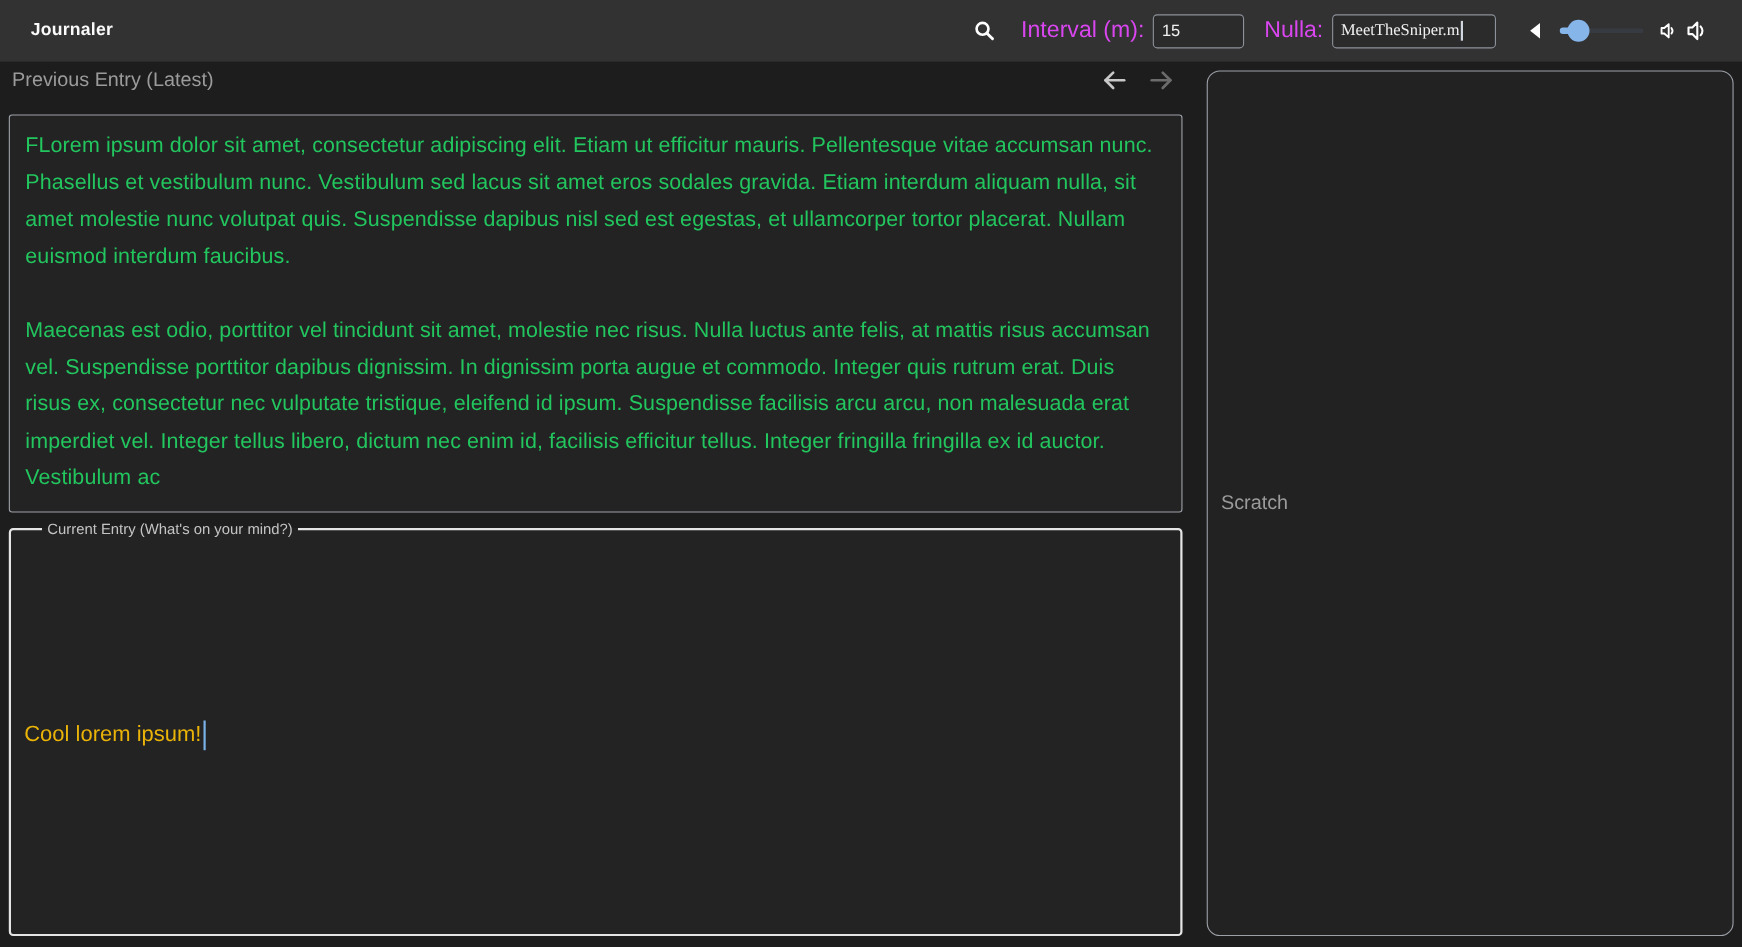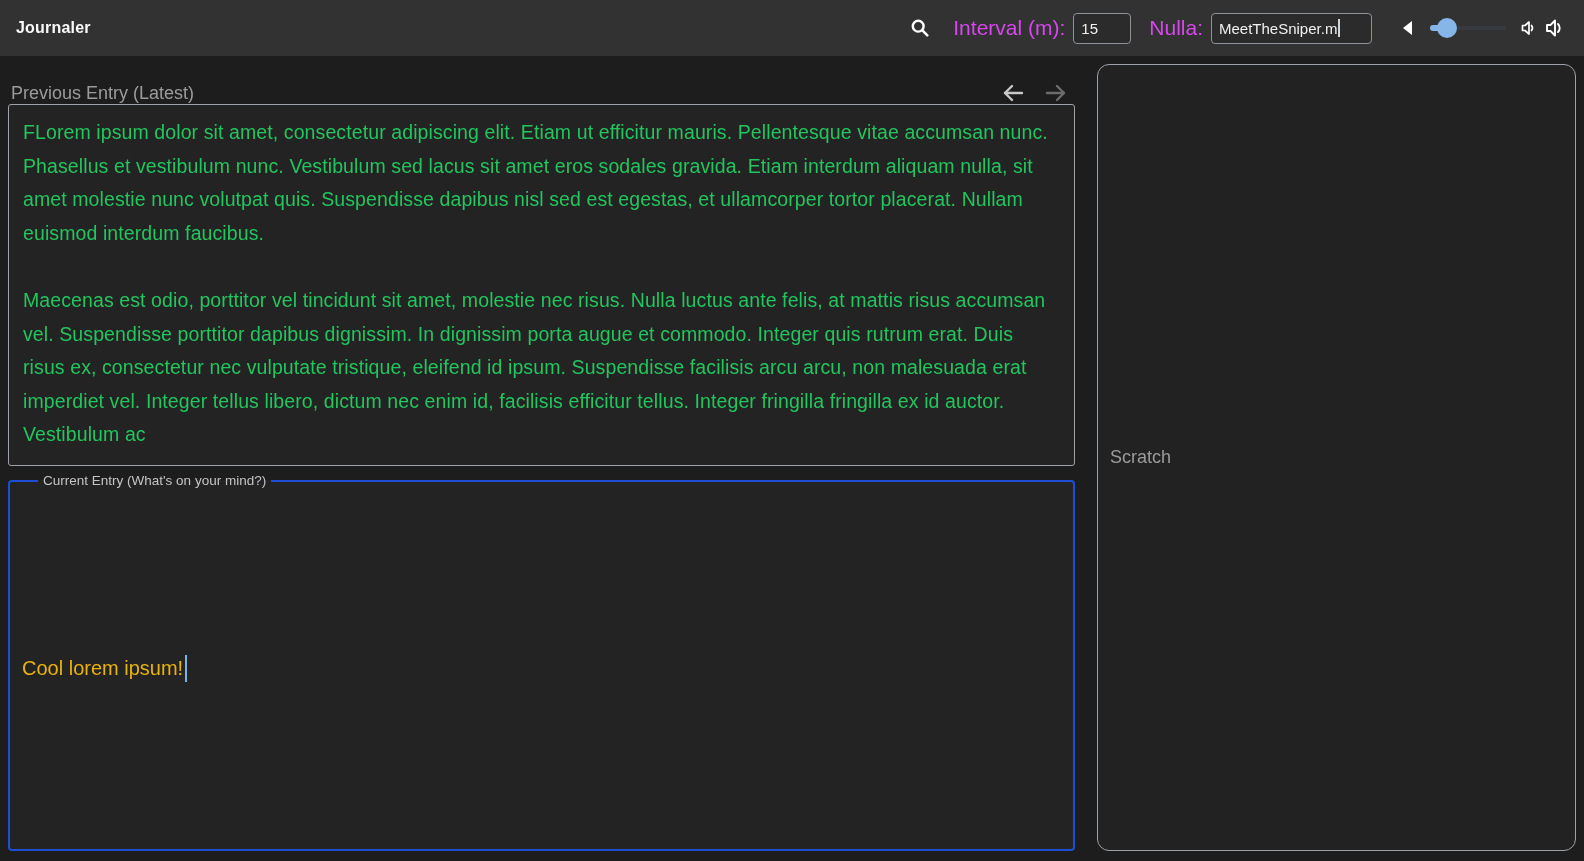--- a/index.html
+++ b/index.html
@@ -8,72 +8,72 @@
     background:#1d1d1d;
     font-family:"Liberation Sans","DejaVu Sans",sans-serif;
     color:#f0f0f0;
     overflow:hidden;
   }
 
   
   .topbar {
     height:56px; background:#323232;
     display:flex; align-items:center;
-    padding:0 16px;
+    padding:0 28px;
     justify-content:flex-end;
   }
   .app-title { font-size:16px; font-weight:bold; color:#fafafa; letter-spacing:0.2px; }
   .topbar-right { margin-left:auto; display:flex; align-items:center; }
   .search-btn { display:flex; align-items:center; justify-content:center; width:30px; height:30px; cursor:pointer; }
   .tb-label { font-size:21px; color:#d946ef; margin-left:18px; }
   .tb-input {
     background:#2b2b2b; border:1px solid #8d9199; border-radius:4px;
     color:#f0f0f0; height:31px; font-size:15px;
     padding:0 7px; margin-left:8px;
     font-family:"Liberation Sans","DejaVu Sans",sans-serif;
     display:flex; align-items:center; white-space:nowrap; overflow:hidden;
   }
-  .interval-input { width:58px; }
-  .sound-input { width:161px; }
+  .interval-input { width:83px; }
+  .sound-input { width:149px;font-family:Liberation Serif, serif; }
   .caret { display:inline-block; width:2px; height:18px; background:#cfd6de; margin-left:1px; vertical-align:middle; }
 
   .volume-group { display:flex; align-items:center; margin-left:22px; }
   .vol-icon { display:flex; align-items:center; justify-content:center; width:26px; height:26px; cursor:pointer; }
   .slider { position:relative; width:76px; height:22px; margin:0 10px; cursor:pointer; }
   .slider-track { position:absolute; top:9px; left:0; right:0; height:4px; border-radius:2px; background:#363b42; }
   .slider-fill { position:absolute; top:8px; left:0; height:6px; border-radius:3px; background:#86b5ea; }
   .slider-thumb { position:absolute; top:1px; width:20px; height:20px; border-radius:50%; background:#86b5ea; transform:translateX(-50%); }
 
   
   .content {
     display:flex; gap:22px;
     padding:6px 8px 10px 8px;
     height:805px;
   }
   .left-col { flex:1; display:flex; flex-direction:column; min-width:0; }
-  .left-header { height:42px; display:flex; align-items:flex-end; padding:0 6px 0 3px; }
+  .left-header { height:42px; display:flex; align-items:flex-start; padding:0 6px 0 3px; }
   .panel-caption { color:#9b9b9b; font-size:18px; }
   .nav-arrows { margin-left:auto; display:flex; align-items:center; gap:17px; }
   .nav-btn { display:flex; align-items:center; justify-content:center; width:26px; height:22px; cursor:pointer; }
 
   .prev-entry-box {
     height:362px;
     background:#232323;
     border:1px solid #9da1a8; border-radius:3px;
     padding:11px 14px;
     overflow:hidden;
     font-size:19.5px; line-height:33.6px; color:#22c55e;
     letter-spacing:0.1px;
   }
   .prev-entry-box p { margin:0; }
   .prev-entry-box p + p { margin-top:33.6px; }
 
   .current-entry {
     flex:1; margin-top:7px;
-    border:2px solid #1d4ed8; border-radius:4px;
+    border:2px solid #e5e5e5; border-radius:4px;
     background:#232323;
     padding:0 12px;
     display:flex; align-items:center;
     min-height:0;
   }
   .current-entry legend {
     margin-left:16px; padding:0 5px;
     font-size:13.5px; color:#c4c4c4;
   }
   .current-entry-text { font-size:20px; color:#eab308; display:flex; align-items:center; }

